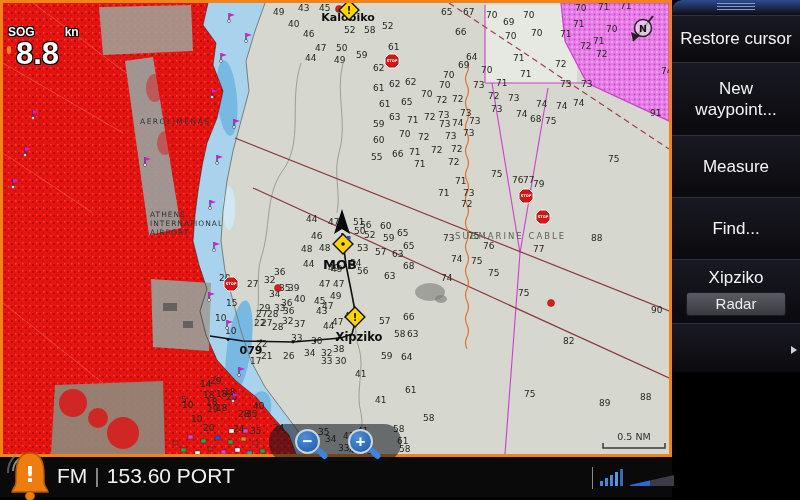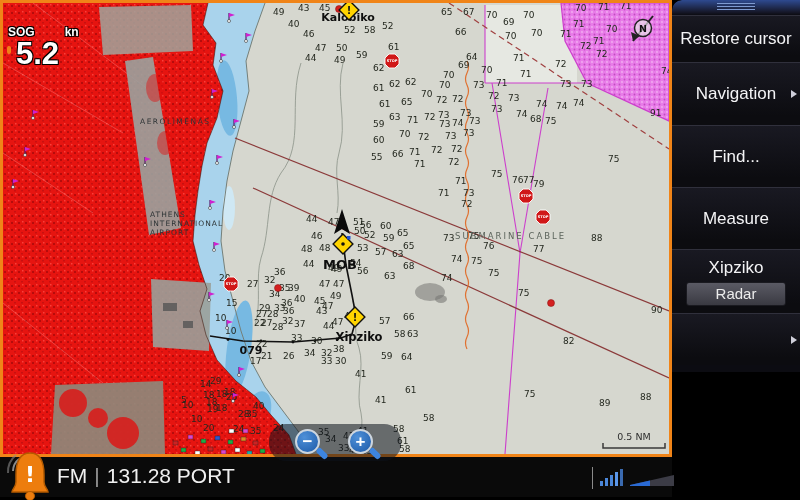--- a/index.html
+++ b/index.html
@@ -525,21 +525,21 @@
 
       <g>
         <path d="M600,440 L600,445 L662,445 L662,440" fill="none" stroke="#3a3a3a" stroke-width="1.5"></path>
         <text x="631" y="437" font-size="9.5" text-anchor="middle" fill="#2e2e2e">0.5 NM</text>
       </g>
     </svg>
 
     <div id="sog">
       <div class="alarm-dot"></div>
       <span class="lbl">SOG</span><span class="unit">kn</span>
-      <div class="val">5.2</div>
+      <div class="val">8.8</div>
     </div>
 
     <div id="zoom-panel">
       <div class="zoom-btn">
         <div class="glass">−</div>
         <div class="handle"></div>
       </div>
       <div class="zoom-btn">
         <div class="glass">+</div>
         <div class="handle"></div>
@@ -547,49 +547,48 @@
     </div>
   </div>
 
   <div id="menu">
     <div id="menu-grip-bar">
       <div class="grip"></div>
     </div>
     <div class="menu-item" style="height:47px">
       <span>Restore cursor</span>
     </div>
-    <div class="menu-item" style="height:63px">
-      <span>Navigation</span>
-      <span class="arrow"></span>
+    <div class="menu-item" style="height:73px">
+      <span style="width:100px">New waypoint...</span>
+    </div>
+    <div class="menu-item" style="height:62px">
+      <span>Measure</span>
     </div>
     <div class="menu-item" style="height:62px">
       <span>Find...</span>
-    </div>
-    <div class="menu-item" style="height:62px">
-      <span>Measure</span>
     </div>
     <div class="menu-item" style="height:64px">
       <span>Xipziko</span>
       <div class="menu-sub-btn">Radar</div>
     </div>
     <div class="menu-item" style="height:52px">
       <span class="arrow"></span>
     </div>
   </div>
 
   <div id="bottom-bar">
     <svg id="alarm-bell" viewBox="0 0 48 52">
       <path d="M8,22 A16 16 0 0 1 14,10" fill="none" stroke="#aaa" stroke-width="2" opacity="0.8"></path>
       <path d="M3,24 A22 22 0 0 1 11,6" fill="none" stroke="#888" stroke-width="2" opacity="0.6"></path>
       <path d="M25,4 C15,4 11,13 11,26 L11,33 C11,38 7,40 7,43 L43,43 C43,40 39,38 39,33 L39,26 C39,13 35,4 25,4 Z" fill="#ED7D0E" stroke="#B35A00" stroke-width="1.5"></path>
       <circle cx="25" cy="47" r="4.5" fill="#ED7D0E" stroke="#B35A00" stroke-width="1"></circle>
       <text x="25" y="33" text-anchor="middle" font-size="22" font-weight="bold" fill="#fff" font-family="DejaVu Sans, sans-serif">!</text>
     </svg>
     <div id="audio-text">
-      <span>FM</span><span class="sep">|</span><span>131.28 PORT</span>
+      <span>FM</span><span class="sep">|</span><span>153.60 PORT</span>
     </div>
     <div id="bb-sep"></div>
     <svg width="80" height="28" style="position:absolute;left:598px;top:8px">
       <g>
         <rect x="2" y="16" width="3" height="5" fill="#4a86d8"></rect>
         <rect x="7" y="13" width="3" height="8" fill="#4a86d8"></rect>
         <rect x="12" y="10" width="3" height="11" fill="#4a86d8"></rect>
         <rect x="17" y="7" width="3" height="14" fill="#5a96e8"></rect>
         <rect x="22" y="4" width="3" height="17" fill="#3a6ab0"></rect>
       </g>

